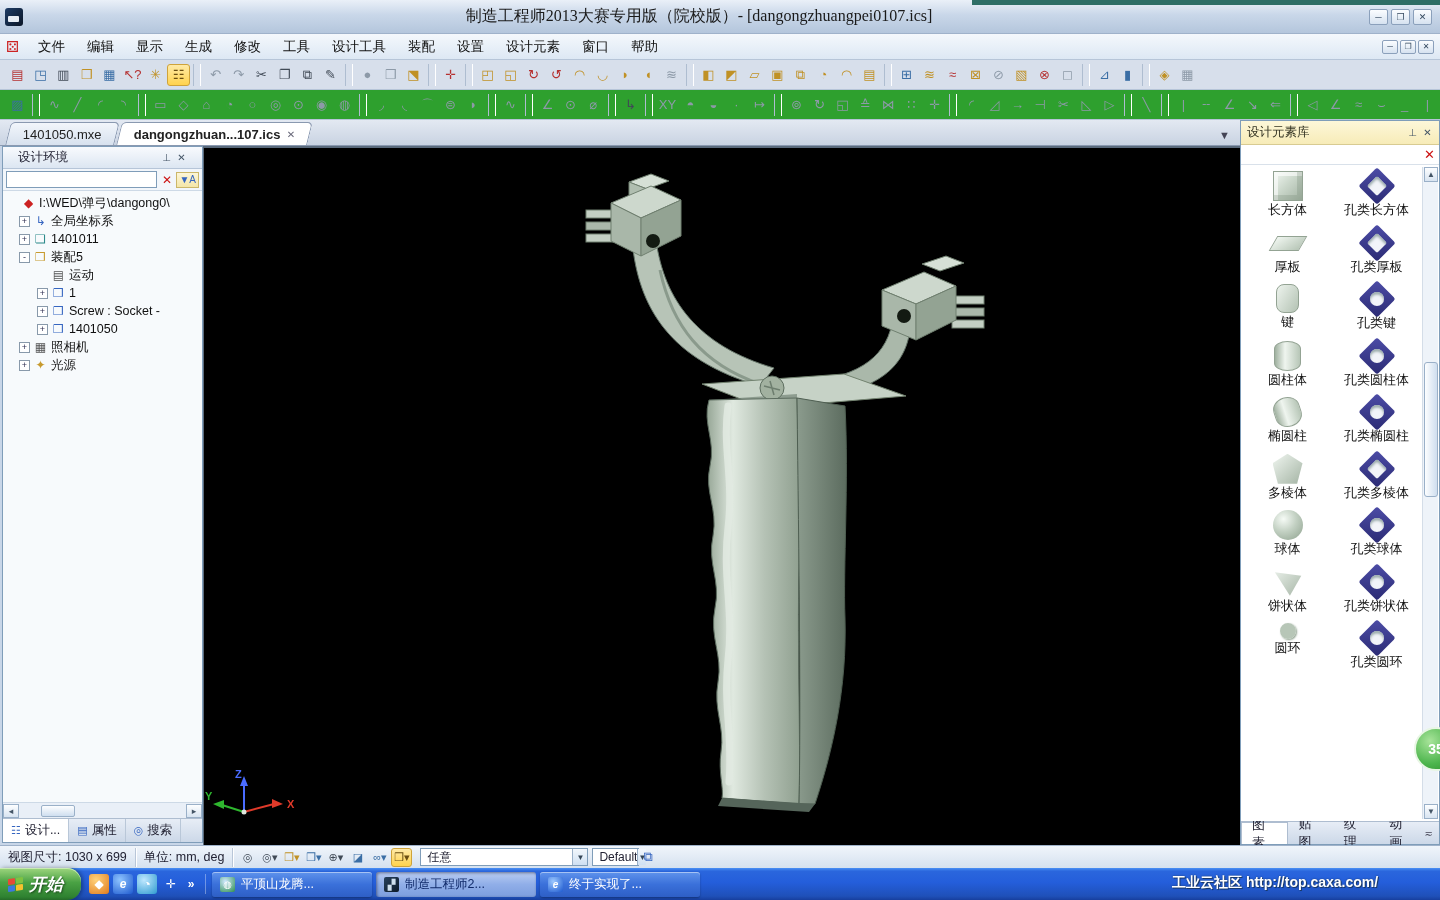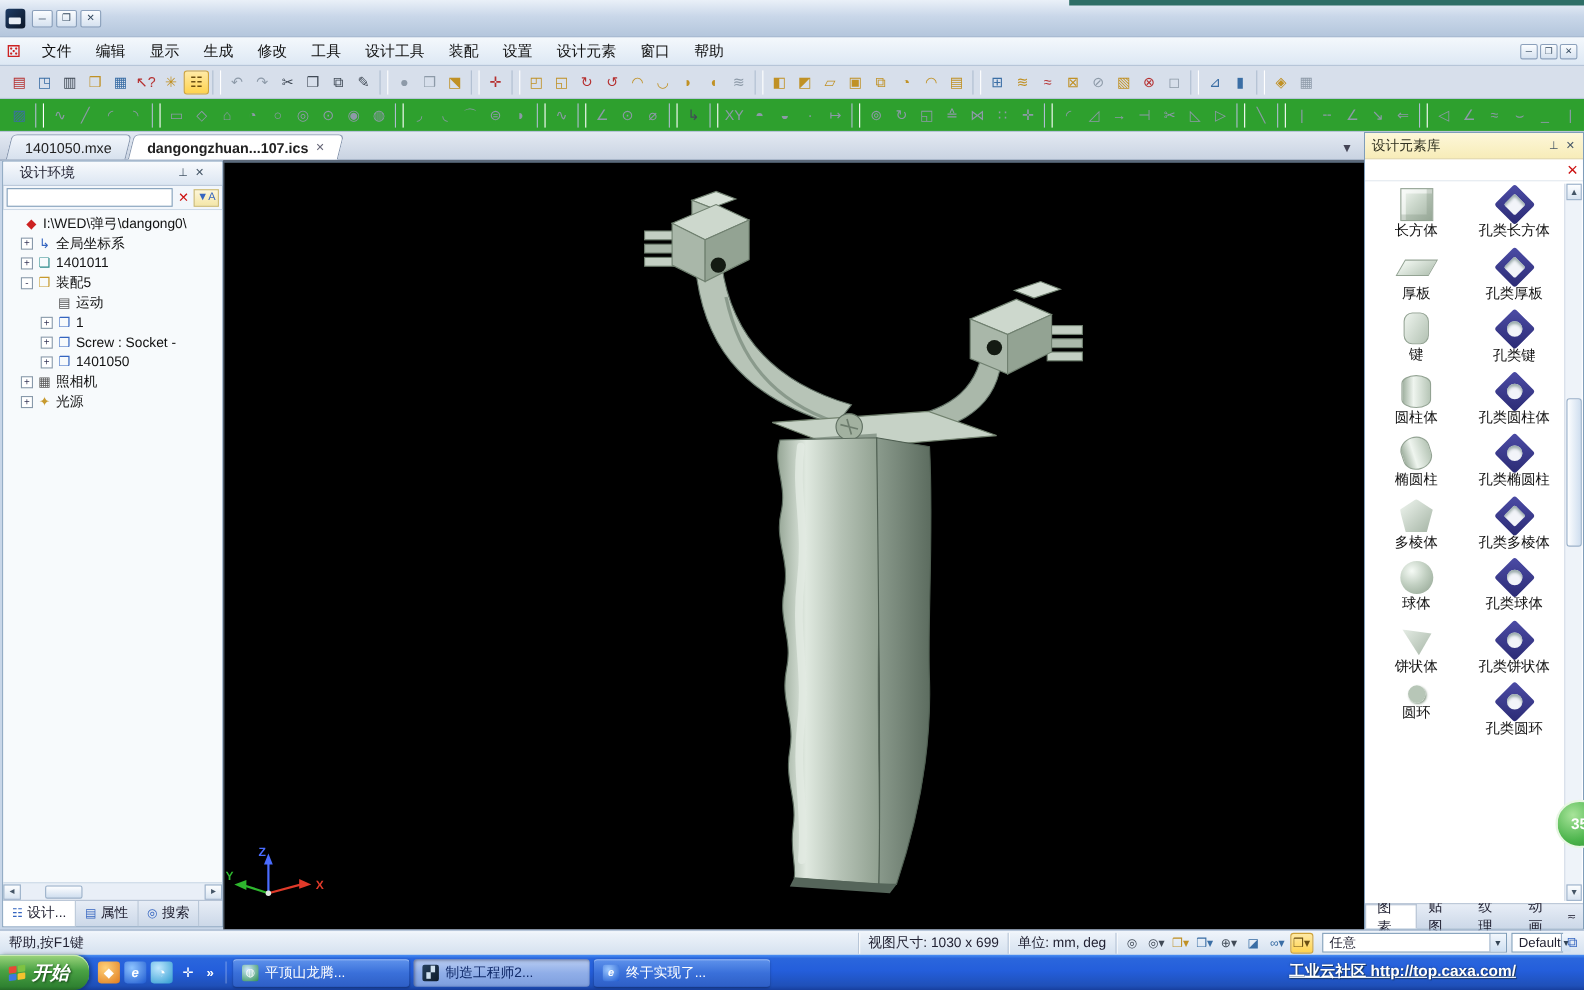--- a/index.html
+++ b/index.html
@@ -172,29 +172,30 @@
   .tk-globe{background:radial-gradient(circle at 35% 30%,#cfe8ff,#2e8f4e);color:#fff;}
   .tk-app{background:linear-gradient(135deg,#26415e,#0d1a28);color:#cfe0ee;}
   .tk-ie{background:radial-gradient(circle at 35% 30%,#9cc8ff,#1e5ad0);color:#fff;font-style:italic;}
   .tray{margin-left:auto;height:32px;display:flex;align-items:center;gap:4px;padding:0 10px 0 12px;
     border-left:1px solid rgba(255,255,255,.35);background:linear-gradient(#2a7de0,#1758c4 50%,#1147a8);position:relative;}
   .trayico{width:14px;height:14px;border-radius:2px;}
   .t1{background:#d7dfeb;} .t2{background:#2ea02e;} .t3{background:#2e66d8;}
   .t4{background:#f0b429;} .t5{background:#f6cf4a;} .t6{background:#9ec7ee;border-radius:50%;}
   .clock{color:#fff;font-size:12.5px;margin-left:4px;text-shadow:1px 1px 1px #123;}
   .watermark{position:absolute;left:1172px;top:874px;z-index:20;color:#fff;font-size:14px;font-weight:bold;
-    text-shadow:0 0 2px #1a3a6a,1px 1px 0 #1a3a6a;pointer-events:none;white-space:nowrap;text-decoration:underline;}
+    text-shadow:0 0 2px #1a3a6a,1px 1px 0 #1a3a6a;pointer-events:none;white-space:nowrap;}
 </style>
 </head>
 <body>
 
 <div class="screen">
 
   <div class="titlebar">
     <span class="app-icon"></span>
+    <span class="title">制造工程师2013大赛专用版（院校版）- [dangongzhuangpei0107.ics]</span>
     <span class="winbtns">
       <span class="wbtn">─</span>
       <span class="wbtn">❐</span>
       <span class="wbtn">✕</span>
     </span>
     <div class="top-strip"></div>
   </div>
 
   <div class="menubar">
     <span class="menu-logo">⚄</span>
@@ -1037,21 +1038,20 @@
             <span>动画</span>
           </div>
         </div>
       <span class="rpmore">≂</span>
     </div>
   </div>
 
   <div class="badge">35</div>
 
   <div class="statusbar">
-    <div class="sseg help">帮助,按F1键</div>
     <div class="sseg">视图尺寸: 1030 x  699</div>
     <div class="sseg">单位: mm, deg</div>
     <div class="sicons">
 
         <span class="tbtn k">
           <span class="tg">◎</span>
         </span>
 
         <span class="tbtn k">
           <span class="tg">◎▾</span>

